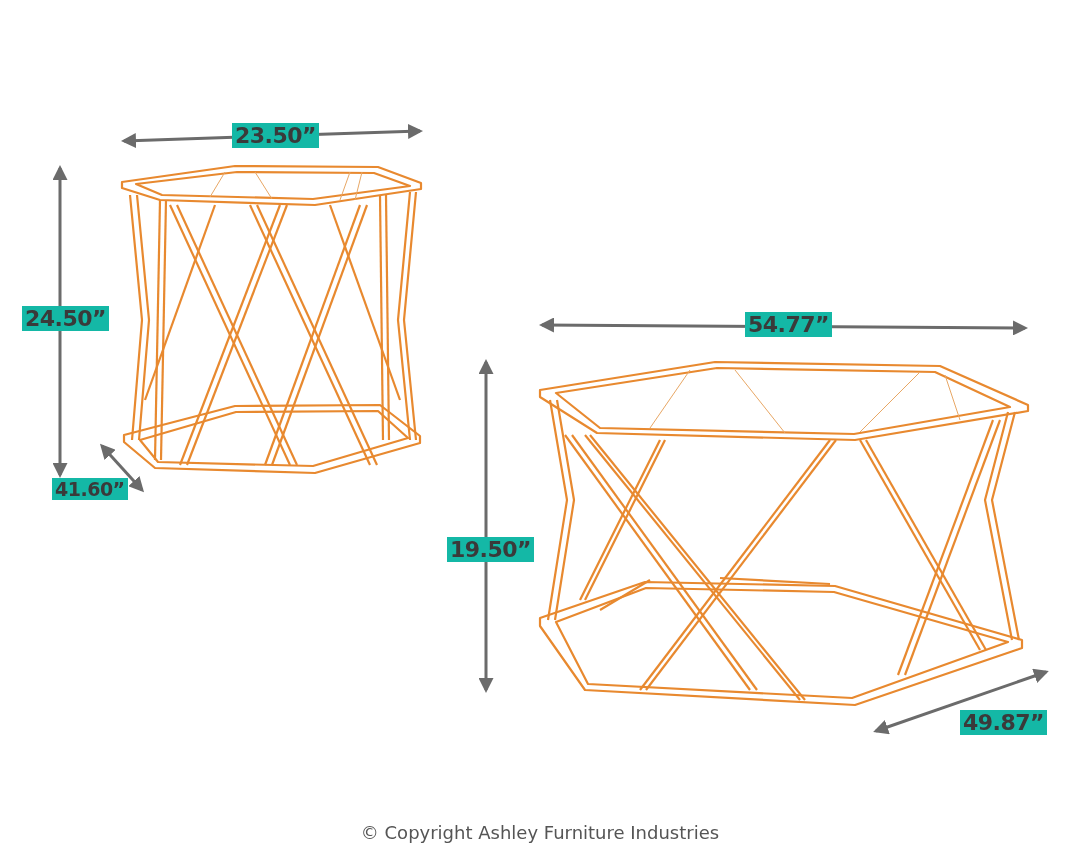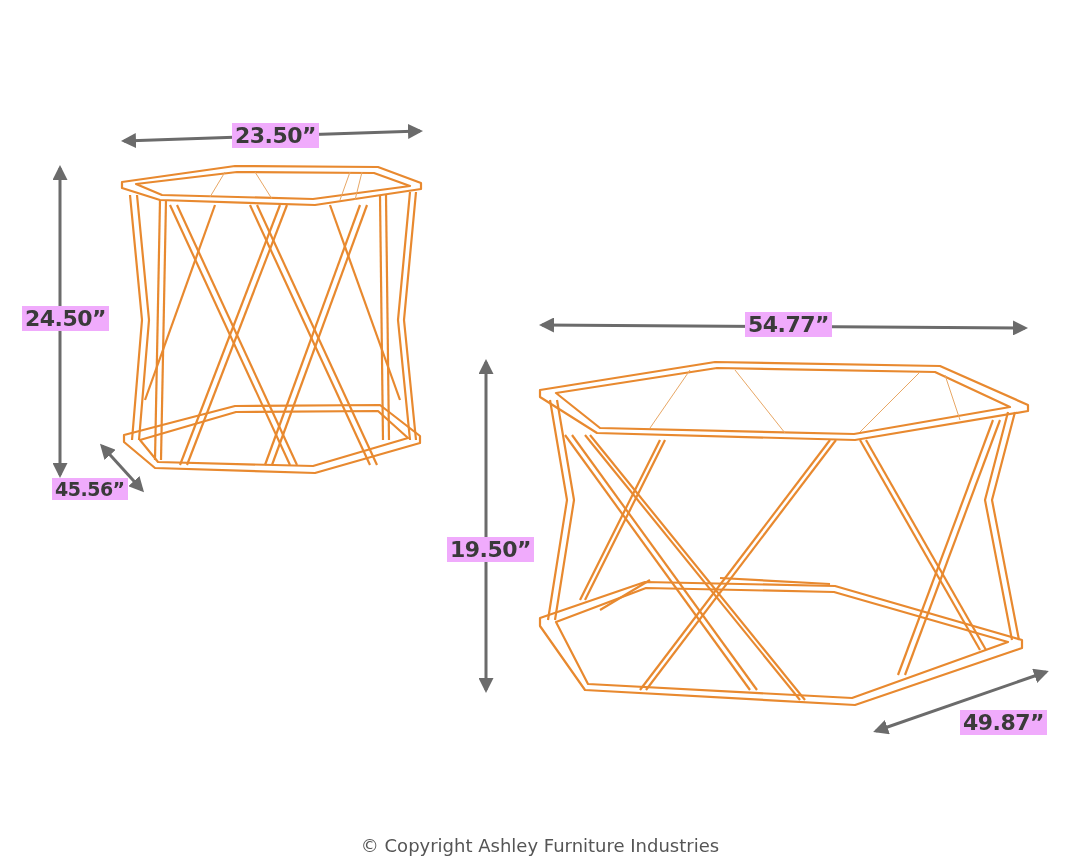--- a/index.html
+++ b/index.html
@@ -1,19 +1,19 @@
 <!DOCTYPE html>
 <html><head>
 <meta charset="utf-8">
 <style>
   html, body { margin:0; padding:0; background:#ffffff; }
   body { width:1080px; height:864px; position:relative; overflow:hidden; font-family:"Liberation Sans", sans-serif; }
   .canvas { position:absolute; left:0; top:0; width:1080px; height:864px; }
-  .dim-label { position:absolute; font-family:"DejaVu Sans", sans-serif; font-weight:bold; font-size:22px; color:#3a3a3a; background:#f0abfc; padding:0 3px; white-space:nowrap; letter-spacing:-0.5px; }
-  .copyright { position:absolute; left:0; width:1080px; top:822px; text-align:center; font-family:"DejaVu Sans", sans-serif; font-size:18px; color:#555;margin-top:13px; }
+  .dim-label { position:absolute; font-family:"DejaVu Sans", sans-serif; font-weight:bold; font-size:22px; color:#3a3a3a; background:#14b8a6; padding:0 3px; white-space:nowrap; letter-spacing:-0.5px; }
+  .copyright { position:absolute; left:0; width:1080px; top:822px; text-align:center; font-family:"DejaVu Sans", sans-serif; font-size:18px; color:#555; }
 </style>
 </head>
 <body>
 
 <svg class="canvas" viewBox="0 0 1080 864" width="1080" height="864" xmlns="http://www.w3.org/2000/svg">
   <defs>
     <marker id="ah" viewBox="0 0 10 10" refX="8" refY="5" markerWidth="5" markerHeight="5" orient="auto-start-reverse">
       <path d="M0,0 L10,5 L0,10 z" fill="#6b6b6b"></path>
     </marker>
   </defs>
@@ -103,19 +103,19 @@
 
   <g stroke="#6b6b6b" stroke-width="3" fill="none">
     <line x1="542" y1="325" x2="1025" y2="328" marker-start="url(#ah)" marker-end="url(#ah)"></line>
     <line x1="486" y1="362" x2="486" y2="690" marker-start="url(#ah)" marker-end="url(#ah)"></line>
     <line x1="876" y1="731" x2="1046" y2="672" marker-start="url(#ah)" marker-end="url(#ah)"></line>
   </g>
 </svg>
 
 <div class="dim-label" style="left:232px; top:123px;">23.50”</div>
 <div class="dim-label" style="left:22px; top:306px;">24.50”</div>
-<div class="dim-label" style="left:52px; top:478px; font-size:19px;">45.56”</div>
+<div class="dim-label" style="left:52px; top:478px; font-size:19px;">41.60”</div>
 
 <div class="dim-label" style="left:745px; top:312px;">54.77”</div>
 <div class="dim-label" style="left:447px; top:537px;">19.50”</div>
 <div class="dim-label" style="left:960px; top:710px;">49.87”</div>
 
 <div class="copyright">© Copyright Ashley Furniture Industries</div>
 
 </body></html>

